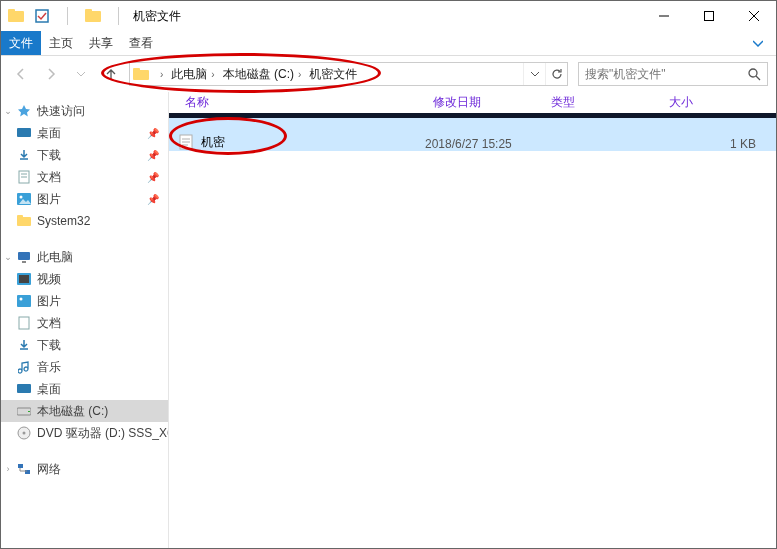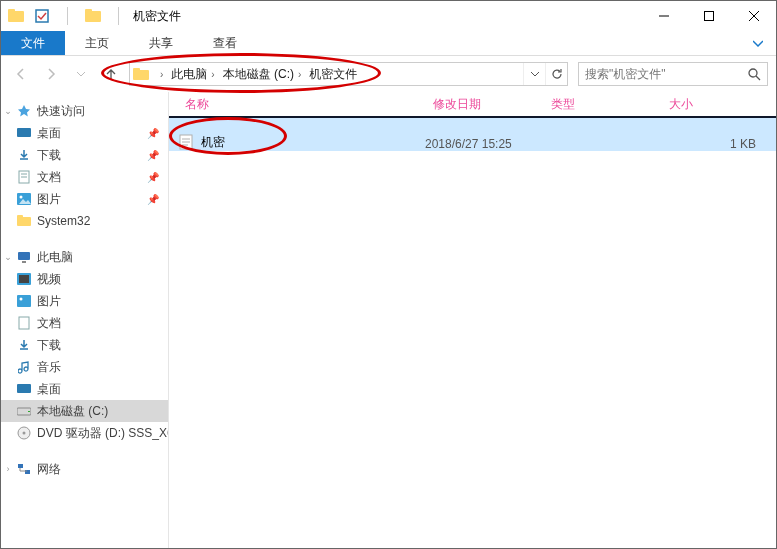--- a/index.html
+++ b/index.html
@@ -9,21 +9,21 @@
     .titlebar { height:30px; display:flex; align-items:center; background:#fff; }
     .tb-icons { display:flex; align-items:center; padding-left:6px; gap:8px; }
     .tb-icons .ficon { width:18px; height:18px; display:flex; align-items:center; justify-content:center; }
     .titletext { margin-left:6px; color:#000; font-size:12px; }
     .dv { width:1px; height:18px; background:#ccc; margin:0 8px; }
     .wcontrols { margin-left:auto; display:flex; }
     .wbtn { width:45px; height:30px; display:flex; align-items:center; justify-content:center; color:#222; }
 
     
     .ribbon { height:25px; display:flex; align-items:stretch; border-bottom:1px solid #ddd; background:#fff; }
-    .rtab { padding:0 20px; display:flex; align-items:center; color:#333;text-align:center; }
+    .rtab { padding:0 8px; display:flex; align-items:center; color:#333;text-align:center; }
     .rtab.file { background:#1979ca; color:#fff; }
     .rdrop { margin-left:auto; width:36px; display:flex; align-items:center; justify-content:center; color:#1979ca; }
 
     
     .navrow { height:36px; display:flex; align-items:center; padding:0 8px; gap:6px; }
     .navbtn { width:24px; height:24px; display:flex; align-items:center; justify-content:center; color:#7a7a7a; border-radius:2px; }
     .navbtn.dis { color:#bdbdbd; }
     .upbtn { width:24px; height:24px; display:flex; align-items:center; justify-content:center; color:#555; }
     .addr { flex:1; height:24px; border:1px solid #ccc; display:flex; align-items:center; position:relative; background:#fff; }
     .addr .ic { width:22px; display:flex; align-items:center; justify-content:center; }
@@ -42,21 +42,21 @@
     .sgroup { margin-bottom:14px; }
     .srow { display:flex; align-items:center; height:22px; padding-left:14px; position:relative; }
     .srow .exp { position:absolute; left:2px; color:#999; font-size:9px; width:10px; text-align:center; }
     .srow .ic { width:18px; height:18px; display:flex; align-items:center; justify-content:center; margin-right:4px; }
     .srow .lbl { color:#404040; flex:1; white-space:nowrap; overflow:hidden; text-overflow:clip; }
     .srow .pin { color:#777; margin-right:8px; font-size:10px; }
     .srow.child { }
     .srow.sel { background:#d8d8d8; }
 
     .content { flex:1; display:flex; flex-direction:column; }
-    .cols { display:flex; height:26px; align-items:center; border-bottom:2px solid #0f172a; padding-left:16px; color:#ec4899; }
+    .cols { display:flex; height:26px; align-items:center; border-bottom:5px solid #0f172a; padding-left:16px; color:#6d28d9; }
     .col { white-space:nowrap; overflow:hidden; }
     .c-name{width:248px;} .c-date{width:118px;} .c-type{width:118px;} .c-size{flex:1; padding-right:20px;}
     .filelist { flex:1; }
     .frow { display:flex; align-items:flex-end; height:33px; padding-left:8px; }
     .frow.sel { background:#cce8ff; }
     .frow .ic { width:18px; height:18px; display:flex; align-items:center; justify-content:center; margin-right:6px; }
     .frow .name{width:224px;} .frow .date{width:118px; color:#555;} .frow .type{width:118px; color:#555;} .frow .size{flex:1; text-align:right; padding-right:20px; color:#555;}
 
     
     .anno { position:absolute; border:3px solid #d40000; border-radius:50%; pointer-events:none; }

